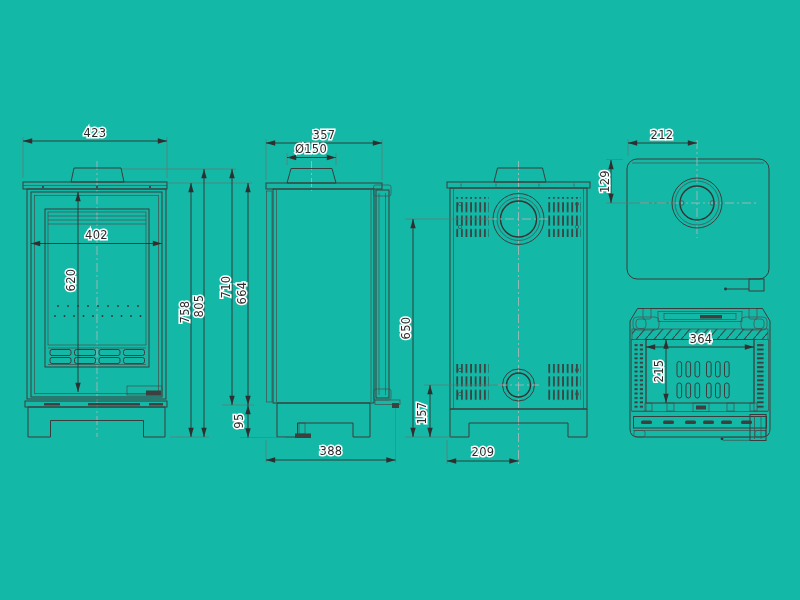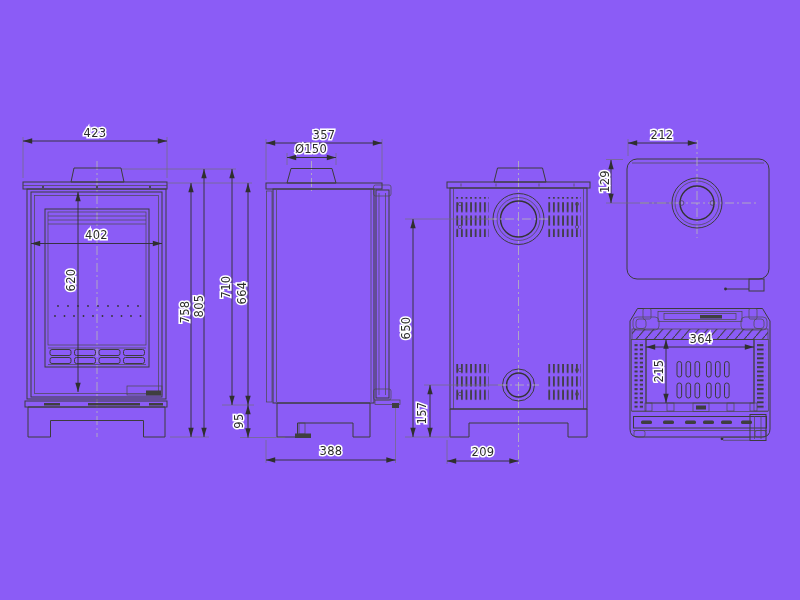--- a/index.html
+++ b/index.html
@@ -1,16 +1,16 @@
 <!DOCTYPE html>
 <html><head>
 <meta charset="utf-8">
 <style>
   html,body{margin:0;padding:0;background:#ffffff;}
-  .canvas{position:relative;width:800px;height:600px;background:#8b5cf6;overflow:hidden;}
+  .canvas{position:relative;width:800px;height:600px;background:#14b8a6;overflow:hidden;}
   svg{display:block;}
   .ln{stroke:#3c3c3c;stroke-width:1;fill:none;}
   .ln2{stroke:#4a4a4a;stroke-width:.7;fill:none;}
   .thk{stroke:#343434;stroke-width:1.4;fill:none;}
   .dim{stroke:#2f2f2f;stroke-width:.9;fill:none;}
   .ext{stroke:#6f6f6f;stroke-width:.65;fill:none;}
   .cl{stroke:#b9b9b9;stroke-width:.8;fill:none;stroke-dasharray:9 3 2 3;}
   .dk{fill:#3f3f3f;stroke:none;}
   .dot{fill:#333;stroke:none;}
   text.dt{font-family:"DejaVu Sans","Liberation Sans",sans-serif;font-size:11.5px;fill:#2b2b2b;

